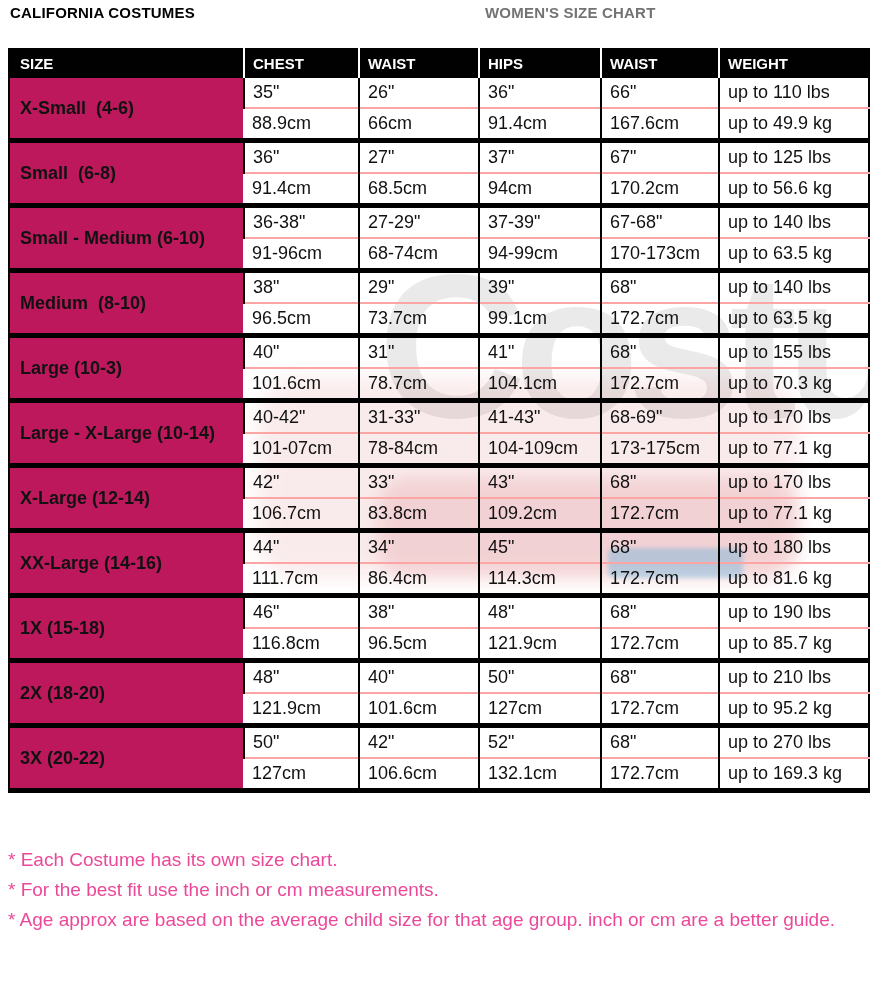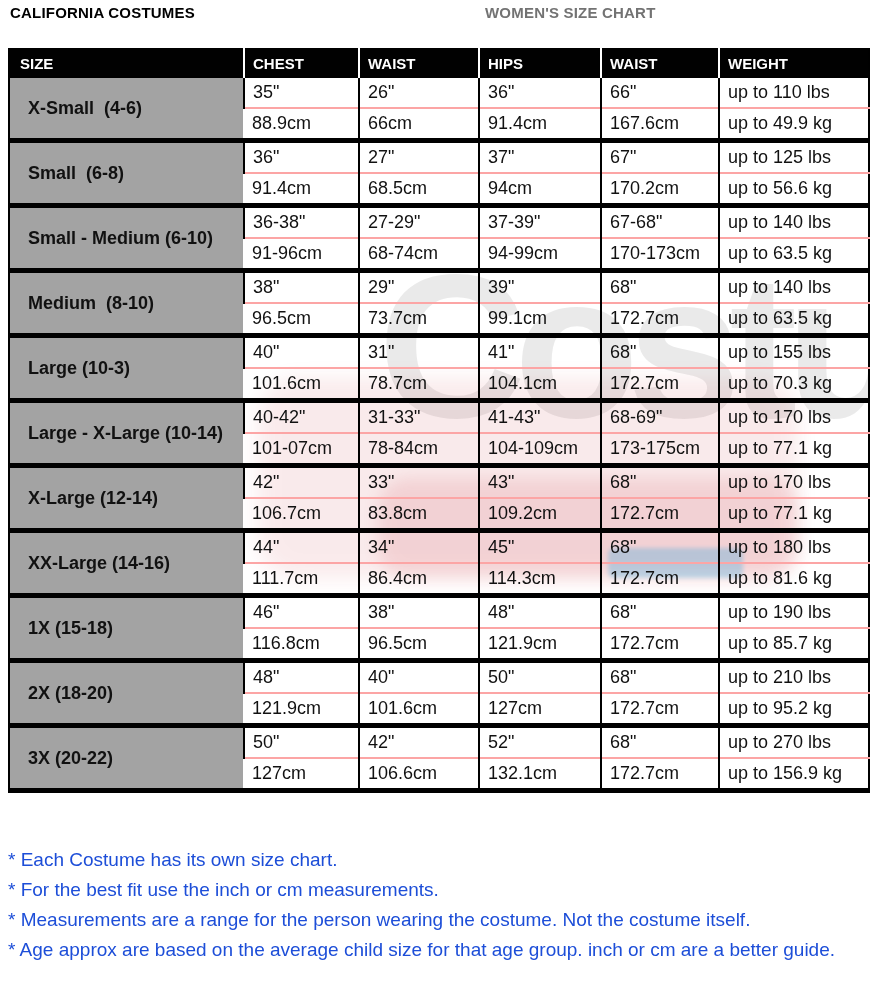--- a/index.html
+++ b/index.html
@@ -58,29 +58,29 @@
   }
   thead th:first-child { border-left: none; padding-left: 10px; }
   tbody td {
     height: 29px; line-height: 29px;
     font-size: 18px; padding: 0 0 0 8px;
     border-left: 2px solid #000;
     white-space: nowrap; overflow: hidden;
   }
   tbody td:first-child { border-left: none; }
   td.size-cell {
-    background: #a3a3a3; font-weight: bold; font-size: 18px;
-    padding-left: 18px; white-space: pre; vertical-align: middle;
+    background: #be185d; font-weight: bold; font-size: 18px;
+    padding-left: 10px; white-space: pre; vertical-align: middle;
   }
   tr.row-in td { border-top: 5px solid #000; }
   tbody tr.row-in:first-child td { border-top: 2px solid #000; }
   tr.row-cm td { border-top: 2px solid #fca5a5; }
 
   .notes { position: absolute; left: 8px; top: 845px; width: 887px; }
-  .note-line { font-size: 19px; line-height: 30px; color: #1d4ed8; white-space: nowrap; }
+  .note-line { font-size: 19px; line-height: 30px; color: #ec4899; white-space: nowrap; }
 </style>
 </head>
 <body>
 
 <div class="brand-title">CALIFORNIA COSTUMES</div>
 <div class="chart-title">WOMEN'S SIZE CHART</div>
 
 <div class="table-wrap">
   <div class="watermark-layer" aria-hidden="true">
     <div class="wm-text">Costume</div>
@@ -264,24 +264,23 @@
           <td>42"</td>
           <td>52"</td>
           <td>68"</td>
           <td>up to 270 lbs</td>
         </tr>
         <tr class="row-cm">
           <td>127cm</td>
           <td>106.6cm</td>
           <td>132.1cm</td>
           <td>172.7cm</td>
-          <td>up to 156.9 kg</td>
+          <td>up to 169.3 kg</td>
         </tr>
       </tbody>
   </table>
 </div>
 
 <div class="notes" id="notes">
     <div class="note-line">* Each Costume has its own size chart.</div>
     <div class="note-line">* For the best fit use the inch or cm measurements.</div>
-    <div class="note-line">* Measurements are a range for the person wearing the costume. Not the costume itself.</div>
     <div class="note-line">* Age approx are based on the average child size for that age group. inch or cm are a better guide.</div>
   </div>
 
 </body></html>

